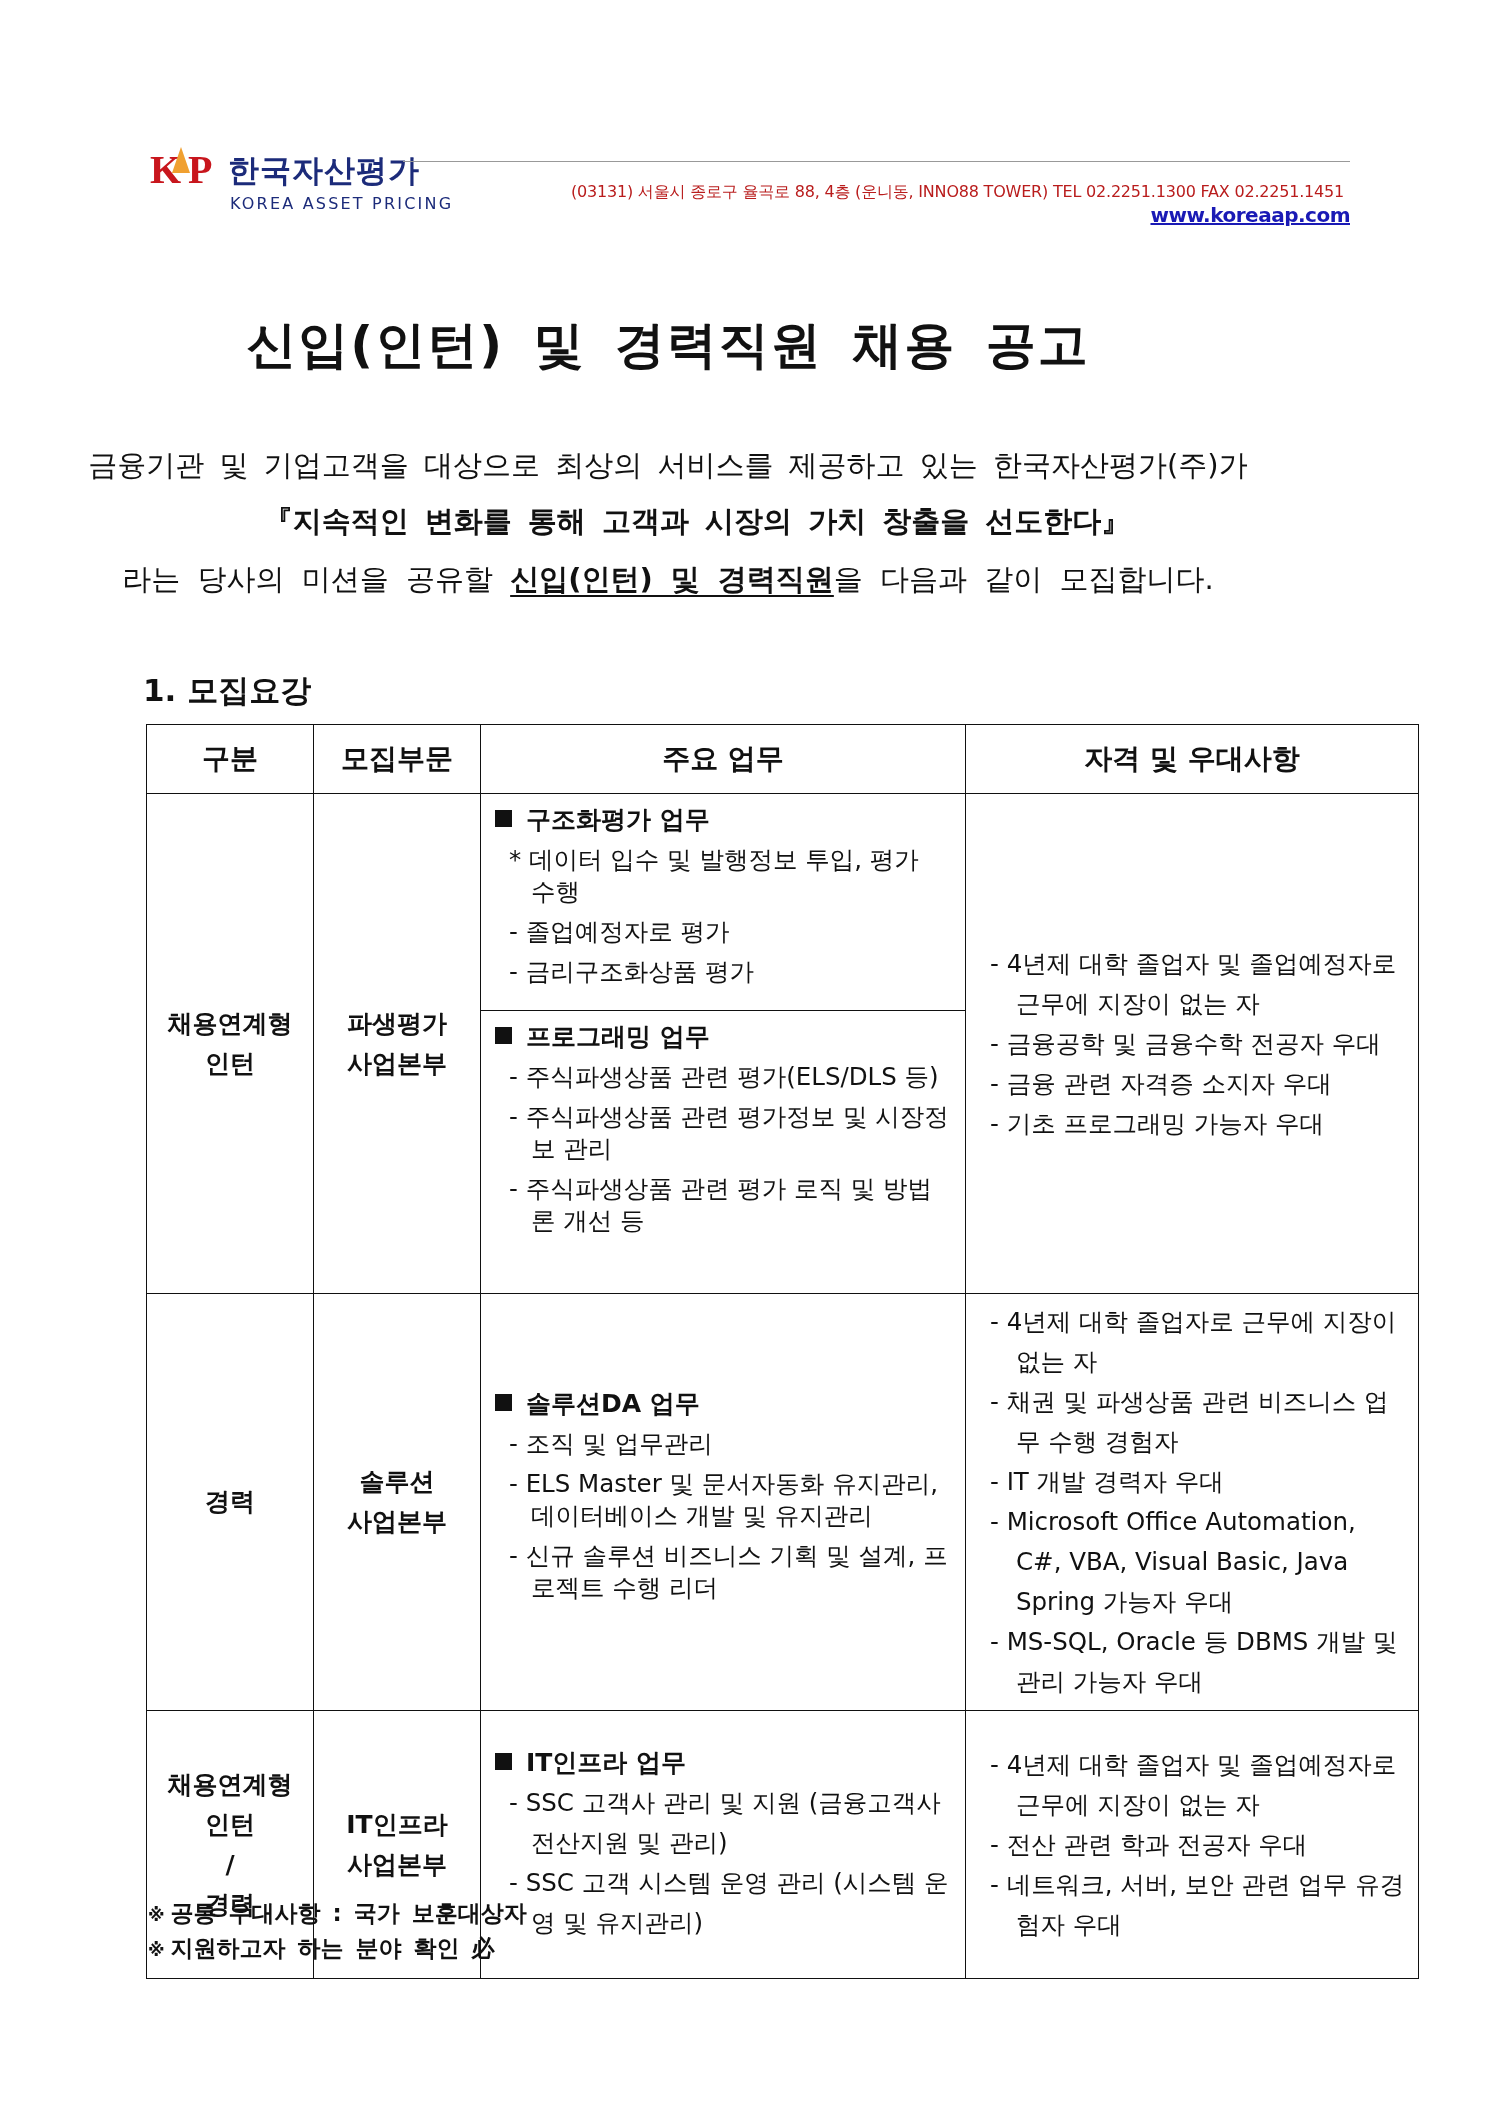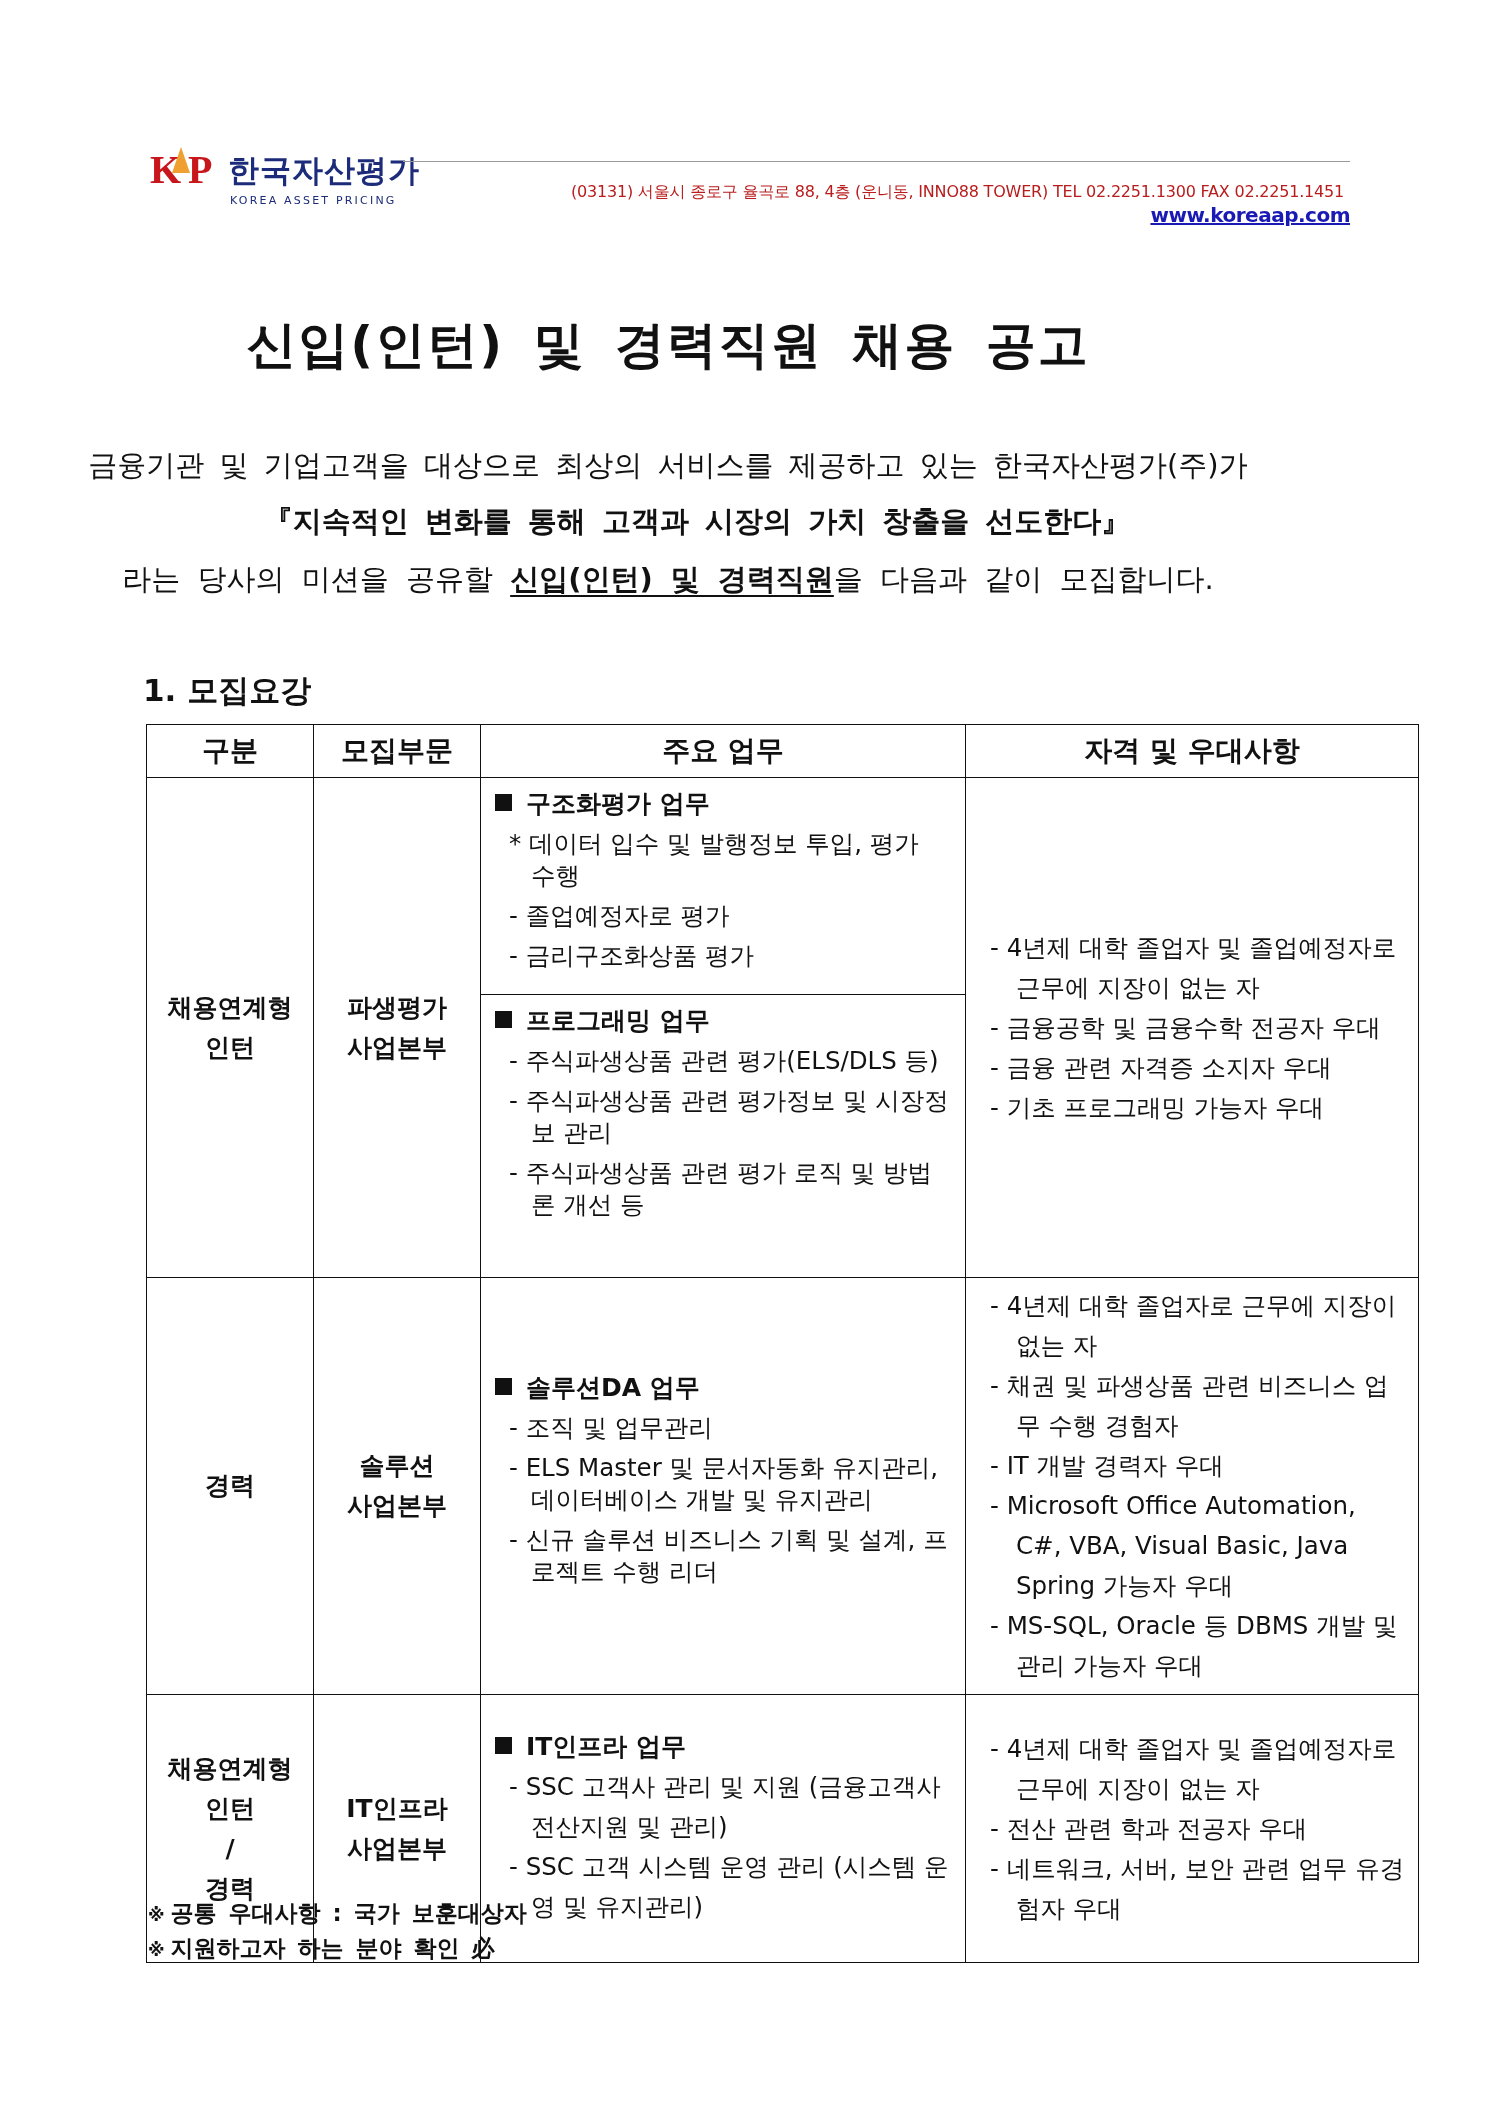--- a/index.html
+++ b/index.html
@@ -6,21 +6,21 @@
   body {
     width: 1488px; height: 2105px; position: relative; overflow: hidden;
     font-family: "DejaVu Sans", "Liberation Sans", sans-serif; color: #111;
   }
   .abs { position: absolute; }
 
   
   .logo-mark { left: 150px; top: 143px; width: 72px; height: 50px; }
   .logo-mark svg { width: 72px; height: 50px; }
   .logo-ko { left: 228px; top: 150px; font-size: 31px; font-weight: bold; color: #1c2b7a; letter-spacing: 1px; white-space: nowrap; }
-  .logo-en { left: 230px; top: 194px; font-size: 11px; color: #1c2b7a; letter-spacing: 2.2px; white-space: nowrap; }
+  .logo-en { left: 230px; top: 194px; font-size: 16px; color: #1c2b7a; letter-spacing: 2.2px; white-space: nowrap; }
   .header-rule { left: 403px; top: 161px; width: 947px; height: 1px; background: #999; }
   .address { right: 144px; top: 182px; font-size: 16px; color: #b91c1c; white-space: nowrap; letter-spacing: -0.2px; }
   .website { right: 138px; top: 203px; font-size: 20px; color: #1a1ab5; text-decoration: underline; font-weight: bold; white-space: nowrap; letter-spacing: -0.5px; }
 
   
   .title { left: 0; width: 1336px; top: 312px; text-align: center; font-size: 50px; font-weight: bold; letter-spacing: 2px; word-spacing: 10px; }
 
   
   .intro { left: 0; width: 1336px; text-align: center; font-size: 29px; white-space: nowrap; }
   .intro.l1 { top: 446px; word-spacing: 6px; }
@@ -28,21 +28,21 @@
   .intro.l3 { top: 560px; word-spacing: 8px; }
   .intro u { text-decoration: underline; font-weight: bold; text-underline-offset: 6px; }
 
   .section-heading { left: 143px; top: 670px; font-size: 31px; font-weight: bold; }
 
   
   table.recruit {
     position: absolute; left: 146px; top: 724px; width: 1272px;
     border-collapse: collapse; table-layout: fixed;
   }
-  table.recruit td, table.recruit th { border: 1.6px solid #111; vertical-align: middle; padding: 0; }
+  table.recruit td, table.recruit th { border: 1.6px solid #111; vertical-align: middle; padding: 8px; }
   table.recruit th { height: 52px; font-size: 28px; font-weight: bold; text-align: center; }
   col.c1 { width: 167px; } col.c2 { width: 167px; } col.c3 { width: 485px; } col.c4 { width: 453px; }
   .cat { text-align: center; font-size: 25px; font-weight: bold; line-height: 40px; }
   .duty { padding: 10px 14px 14px 14px !important; font-size: 24.5px; line-height: 32px; vertical-align: top !important; }
   .duty-title { font-weight: bold; font-size: 25px; margin-bottom: 8px; }
   .duty-title .sq { display: inline-block; width: 17px; height: 17px; background: #111; margin-right: 14px; vertical-align: 1px; }
   .duty-item { padding-left: 36px; text-indent: -22px; margin-bottom: 8px; }
   .qual { padding: 8px 10px 8px 14px !important; font-size: 24.5px; line-height: 40px; }
   .qual-item { padding-left: 36px; text-indent: -26px; }
   .split-top { height: 183px; }

